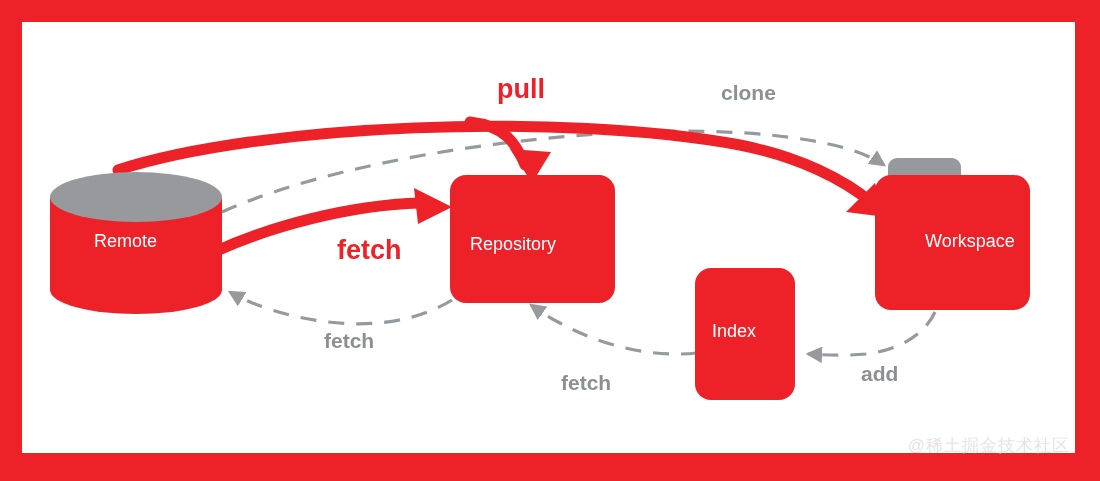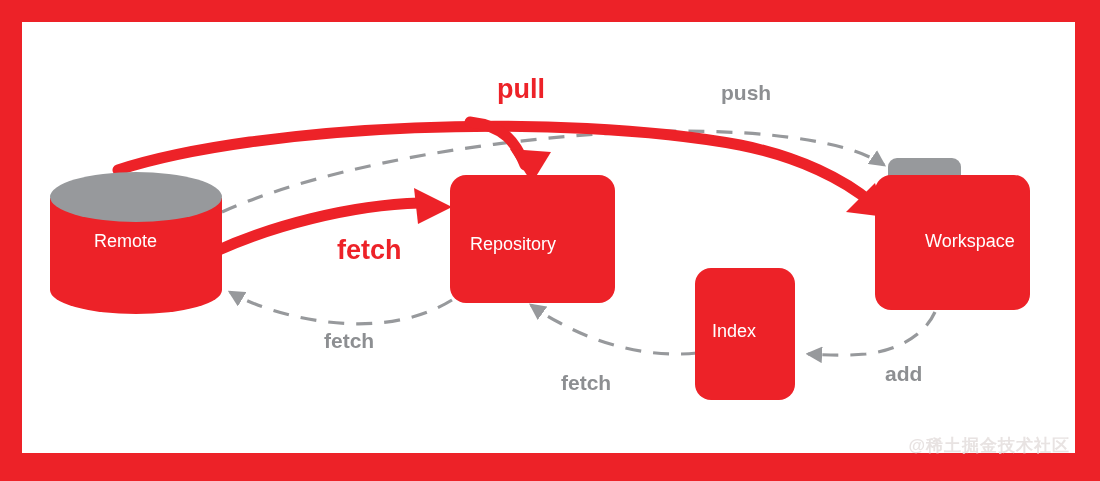--- a/index.html
+++ b/index.html
@@ -34,21 +34,20 @@
   }
   .edge-label.red{ color:#ED2228; font-size:27px; }
   .edge-label.gray{ color:#8D8F92; font-size:21px; }
   .watermark{
     position:absolute;
     right:30px; bottom:24px;
     color:#E8E3E2;
     font-size:17px;
     letter-spacing:1px;
     white-space:nowrap;
-    font-weight:bold;
   }
 </style>
 </head>
 <body>
 
 <div id="canvas"></div>
 
 <svg id="svg-layer" viewBox="0 0 1100 481" xmlns="http://www.w3.org/2000/svg">
   <defs>
     <marker id="gray-arrow" viewBox="0 0 10 10" refX="8.5" refY="5" markerWidth="5.2" markerHeight="5.2" orient="auto-start-reverse">
@@ -100,21 +99,21 @@
 <div class="node-label" style="left:470px; top:234px;">Repository</div>
 
 <div class="node-label" style="left:712px; top:321px;">Index</div>
 
 <div class="node-label" style="left:888px; top:231px;margin-left:37px;">Workspace</div>
 
 <div class="edge-label red" style="left:497px; top:74px;text-align:center;">pull</div>
 
 <div class="edge-label red" style="left:300px; top:235px;margin-left:37px;">fetch</div>
 
-<div class="edge-label gray" style="left:721px; top:81px;">push</div>
+<div class="edge-label gray" style="left:721px; top:81px;">clone</div>
 
 <div class="edge-label gray" style="left:324px; top:329px;">fetch</div>
 
 <div class="edge-label gray" style="left:561px; top:371px;">fetch</div>
 
-<div class="edge-label gray" style="left:861px; top:362px;margin-left:24px;">add</div>
+<div class="edge-label gray" style="left:861px; top:362px;">add</div>
 
 <div class="watermark">@稀土掘金技术社区</div>
 
 </body></html>

